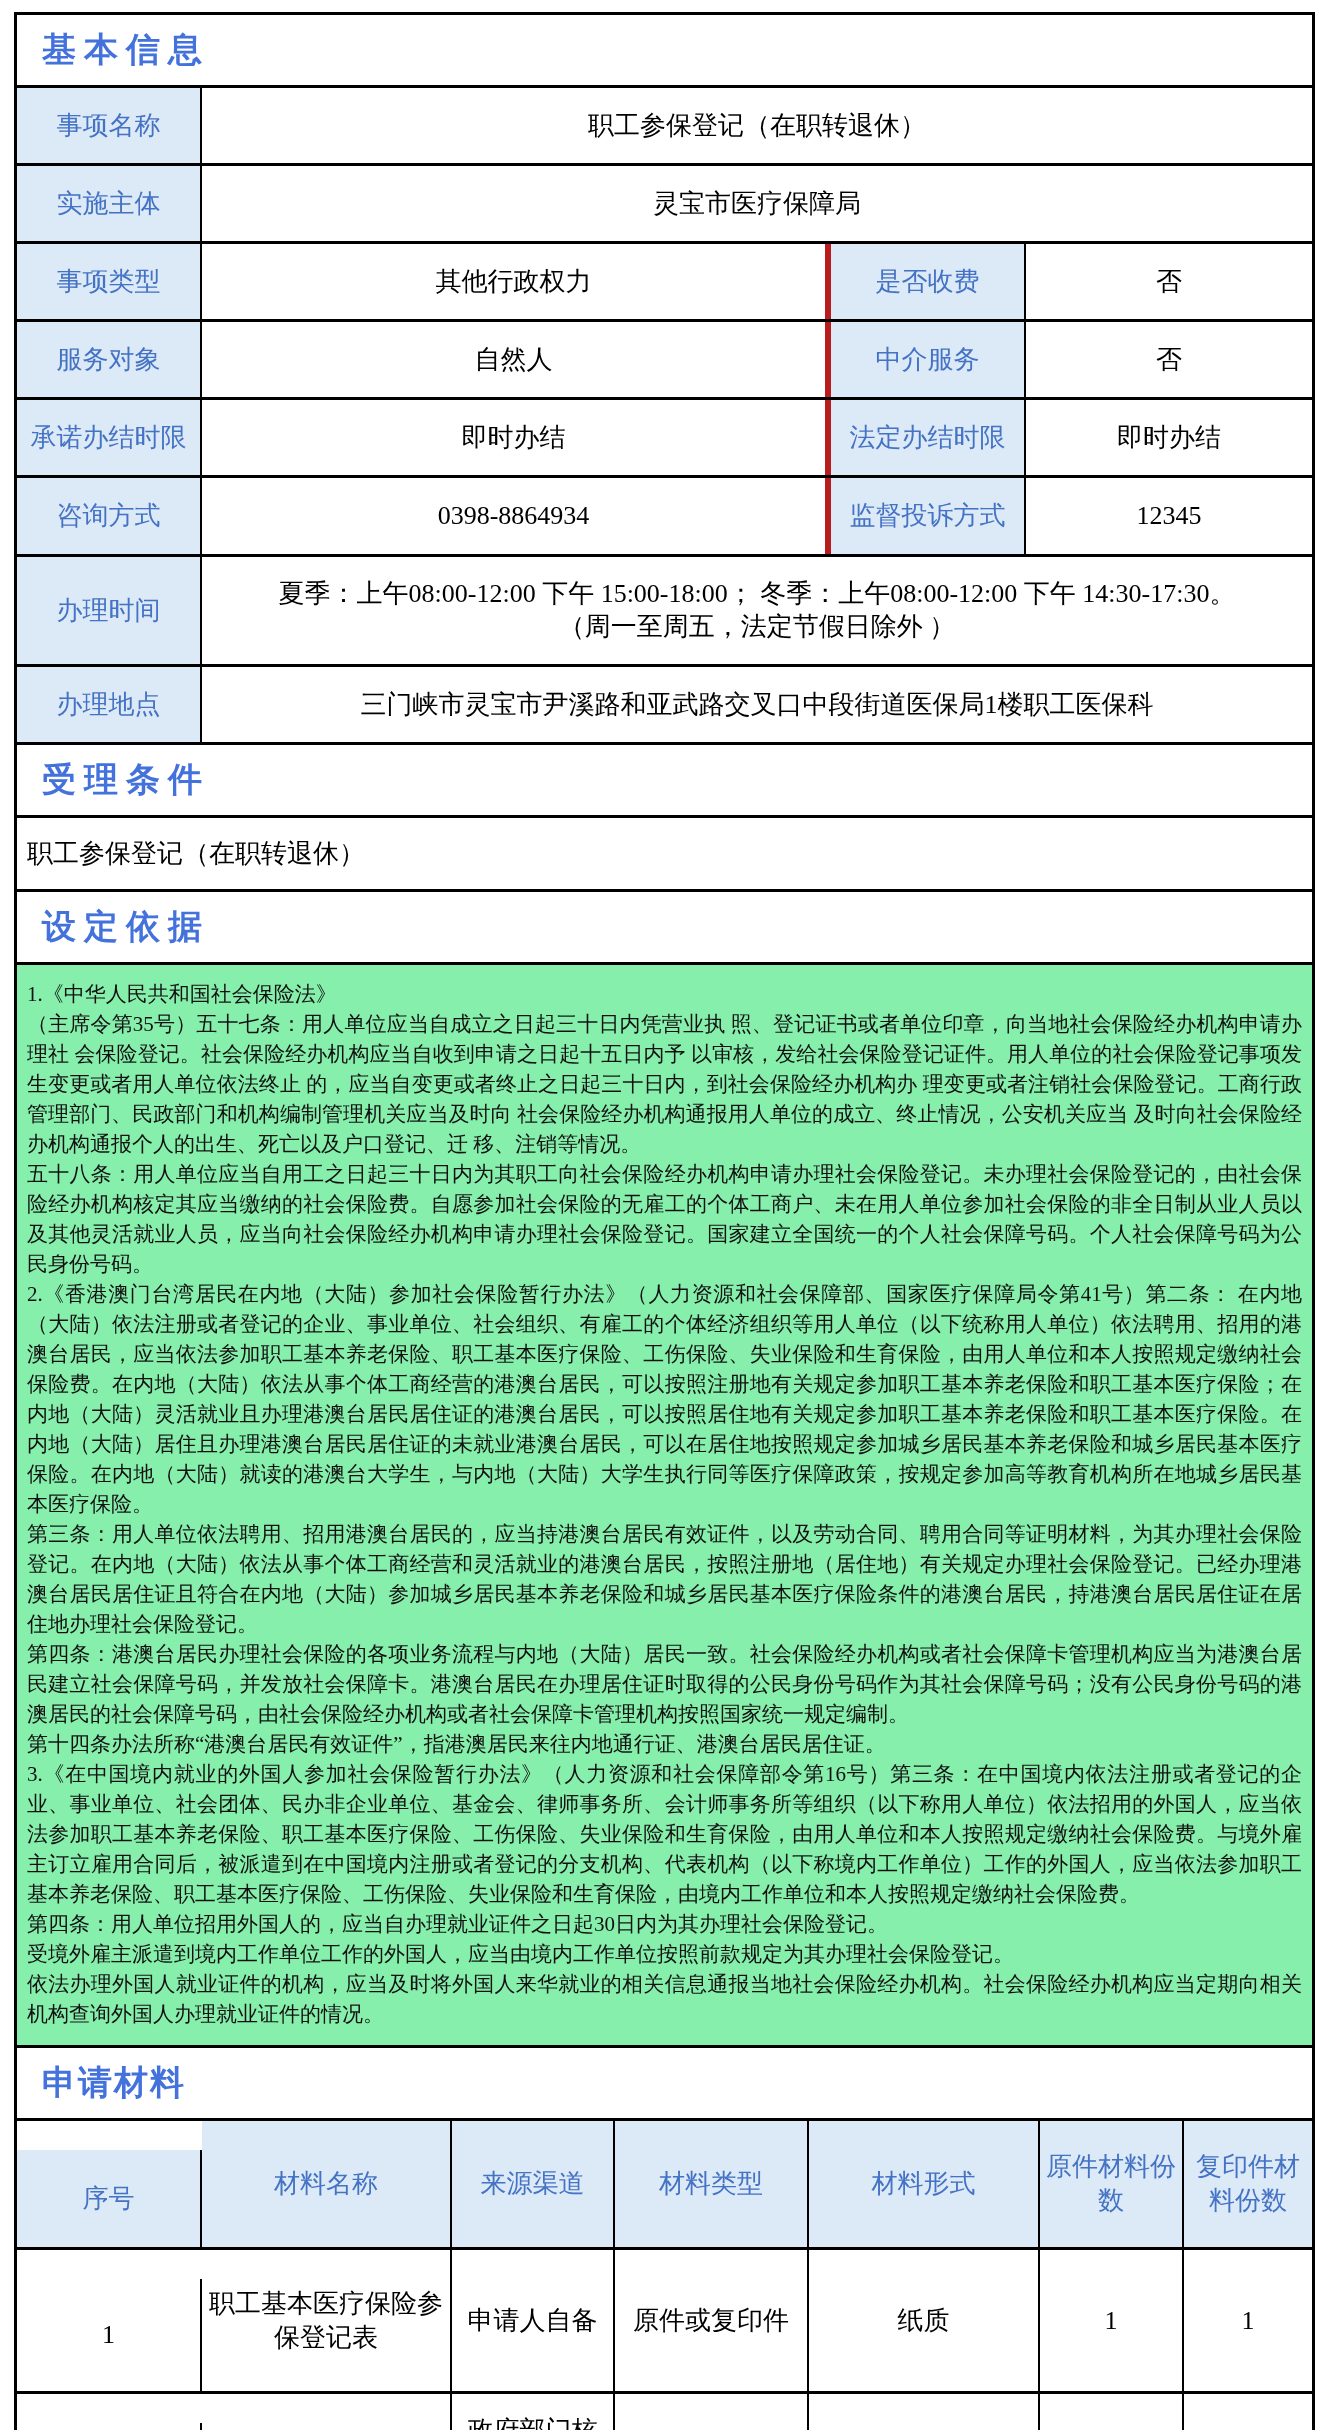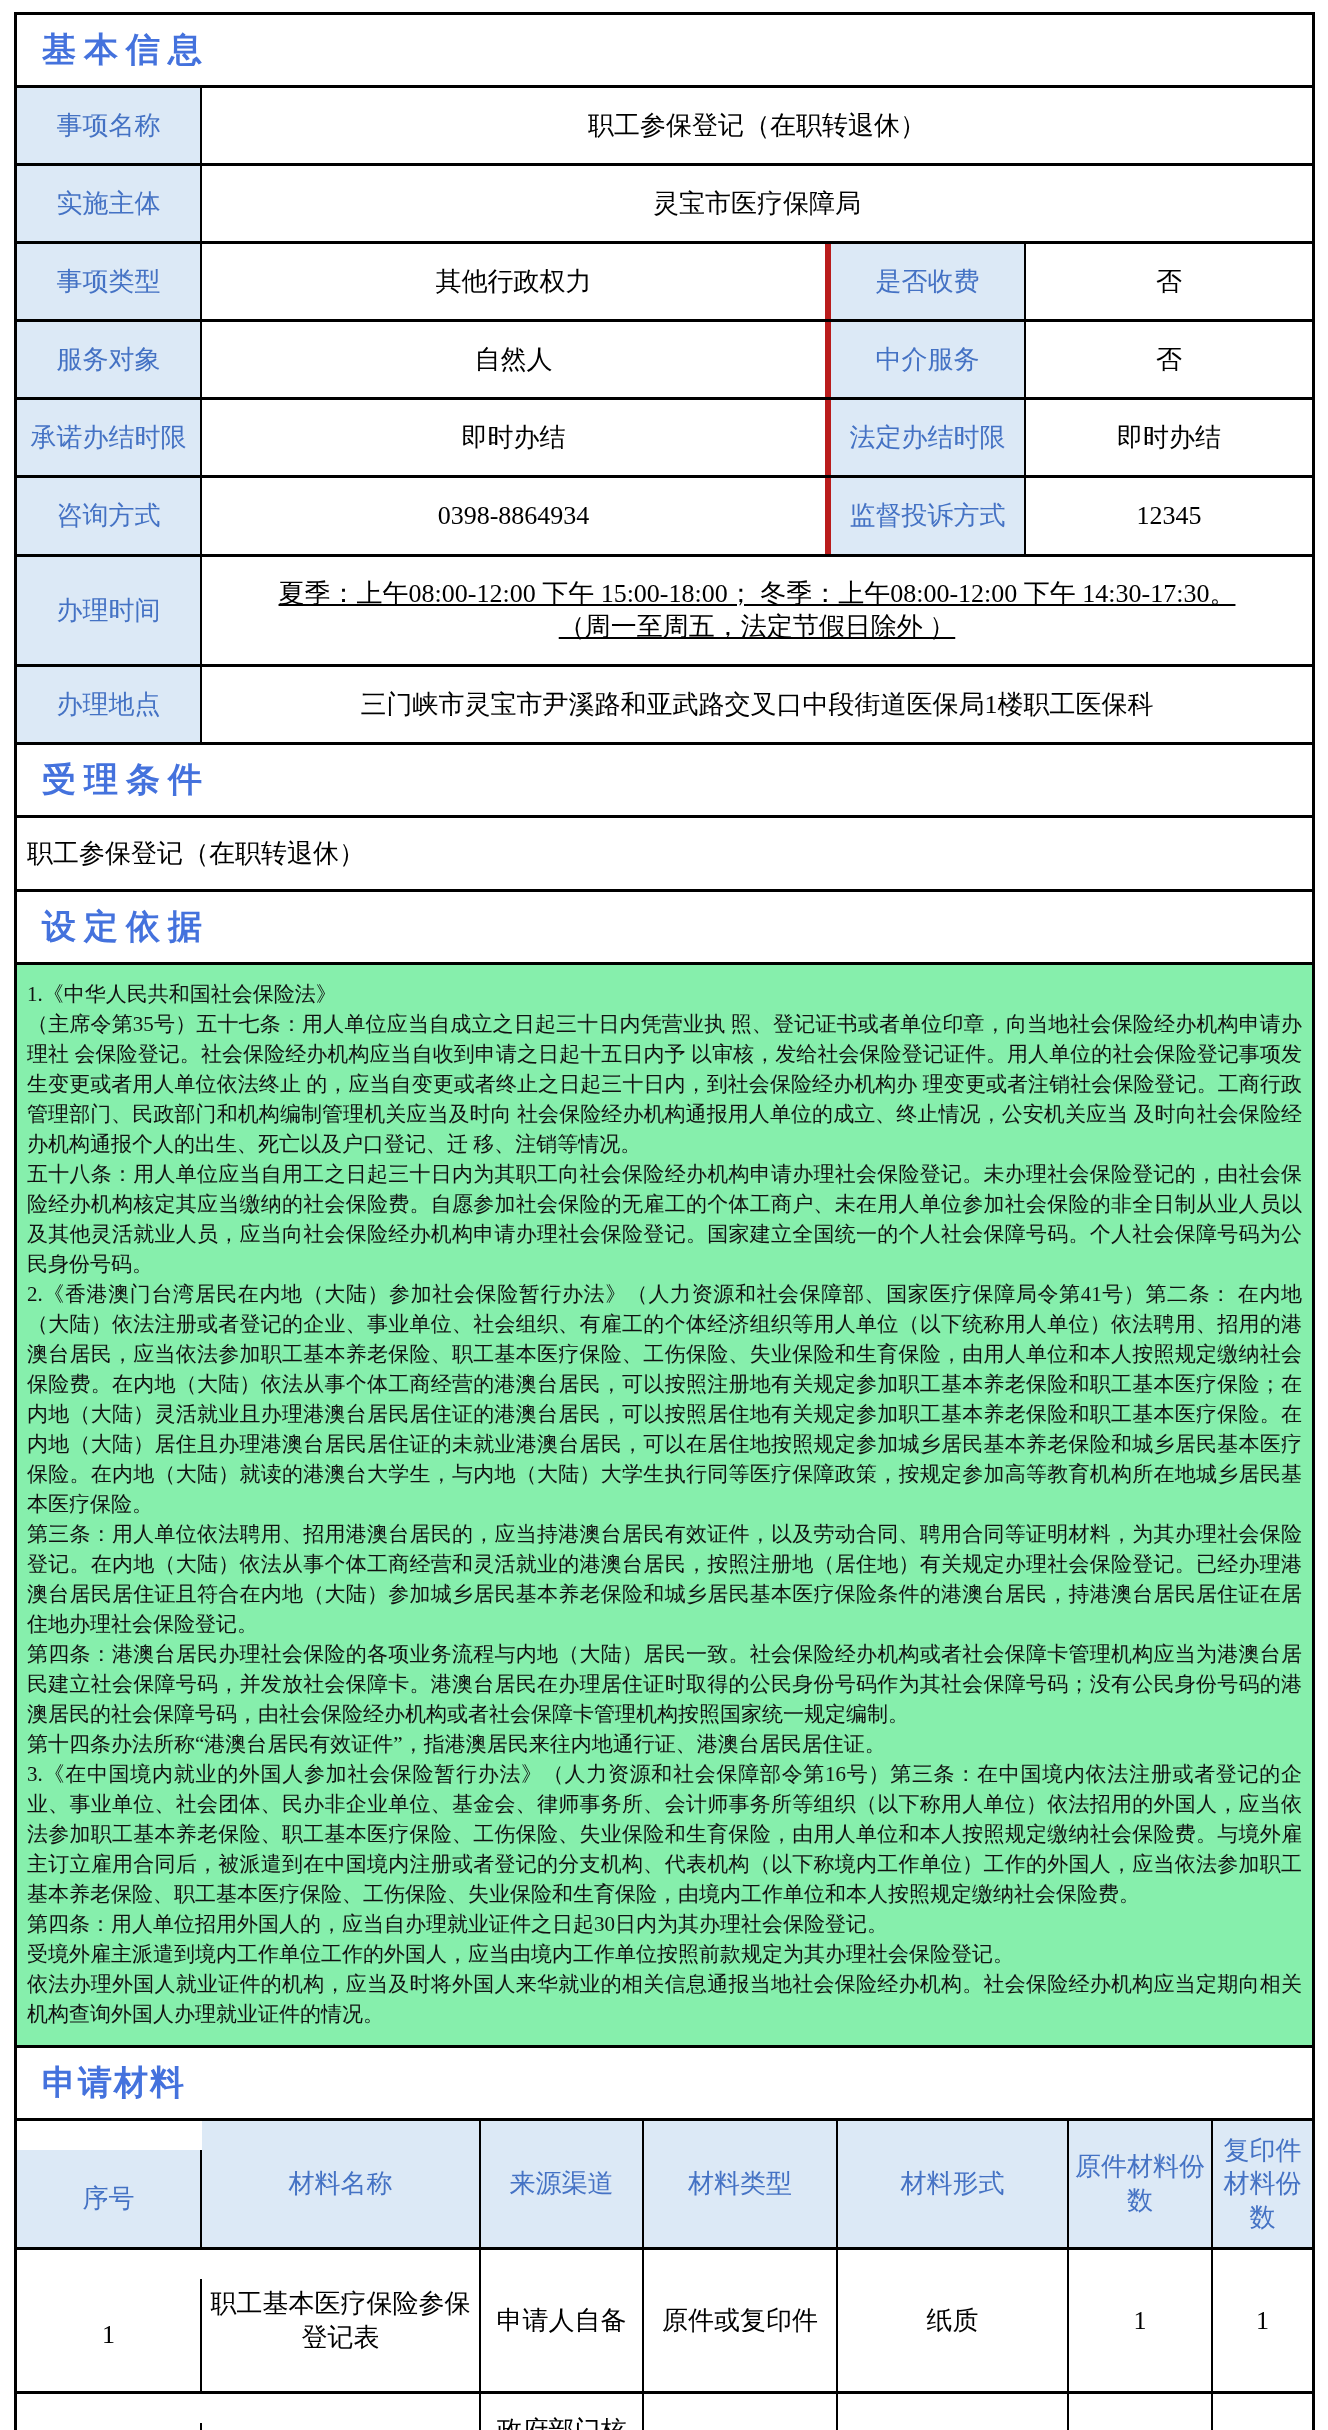--- a/index.html
+++ b/index.html
@@ -31,21 +31,21 @@
   .label{
     background:#DCE9F6;color:#4472C4;border-right:2px solid #000;
   }
   .value{background:#fff;color:#000;}
   .value.mid{border-right:6px solid #b91c1c;}
   .w-a{width:185px;flex:none;}
   .w-b{flex:1;}
   .w-c{width:195px;flex:none;}
   .w-d{width:286px;flex:none;}
   .pre{white-space:pre-line;}
-  .hours{min-height:66px;line-height:1.3;text-decoration:underline;}
+  .hours{min-height:66px;line-height:1.3;}
   
   .content-row{
     border-bottom:3px solid #000;background:#fff;
     font-size:26px;padding:18px 10px;box-sizing:border-box;min-height:71px;
     display:flex;align-items:center;text-align:left;
   }
   .legal{
     border-bottom:3px solid #000;background:#86efac;
     padding:14px 10px 16px 10px;box-sizing:border-box;min-height:1051px;
     font-size:21px;line-height:30px;color:#111;
@@ -58,21 +58,21 @@
     display:flex;align-items:center;justify-content:center;text-align:center;
     font-size:26px;padding:6px;box-sizing:border-box;border-right:2px solid #000;
     line-height:1.3;background:#fff;color:#000;
   }
   .m-cell.end{border-right:none;}
   .m-head .m-cell{background:#DCE9F6;color:#4472C4;min-height:97px;}
   .m-body-1 .m-cell{min-height:112px;}
   .m-body-2 .m-cell{min-height:79px;}
   .m-body-3 .m-cell{min-height:78px;}
   .mc-1{width:185px;flex:none;margin-top:29px;}
-  .mc-2{width:279px;flex:none;}
+  .mc-2{width:250px;flex:none;}
   .mc-3{width:163px;flex:none;}
   .mc-4{width:194px;flex:none;}
   .mc-5{width:231px;flex:none;}
   .mc-6{width:144px;flex:none;}
   .mc-7{flex:1;}
 </style>
 </head>
 <body>
 
 <div class="sheet">

